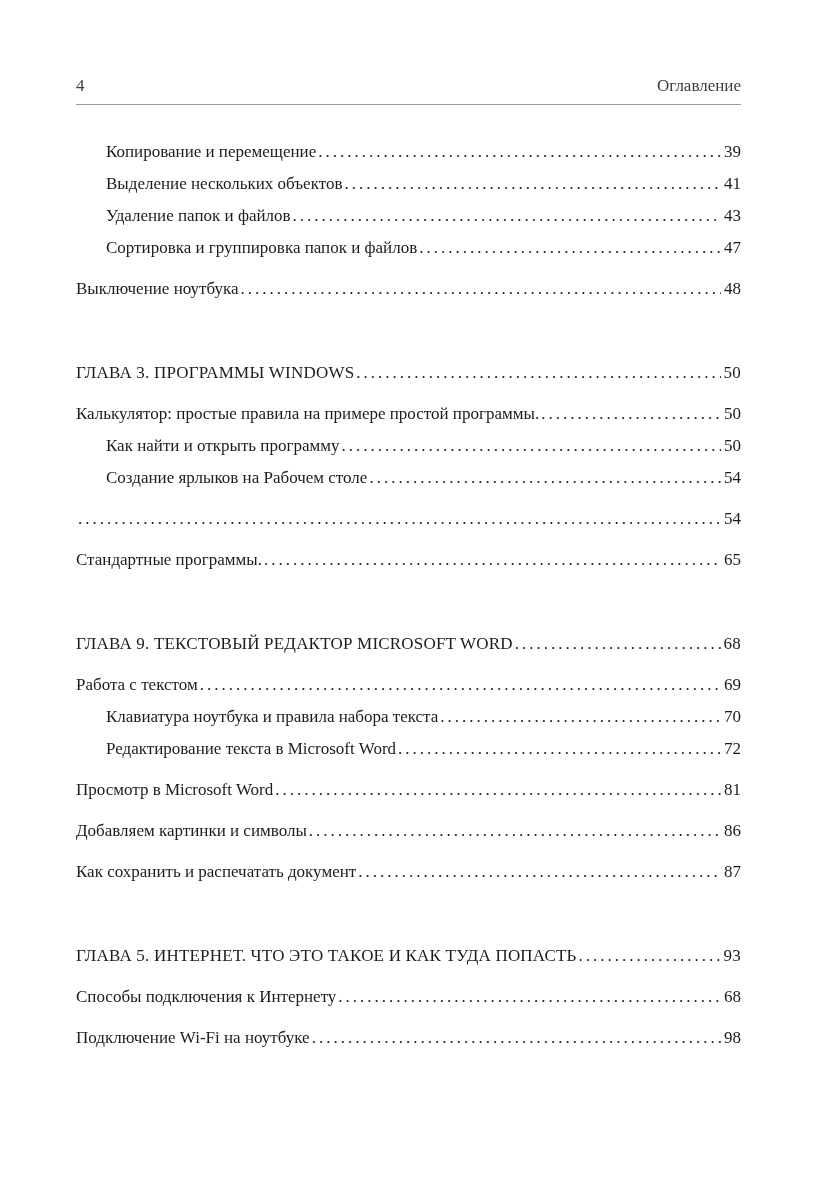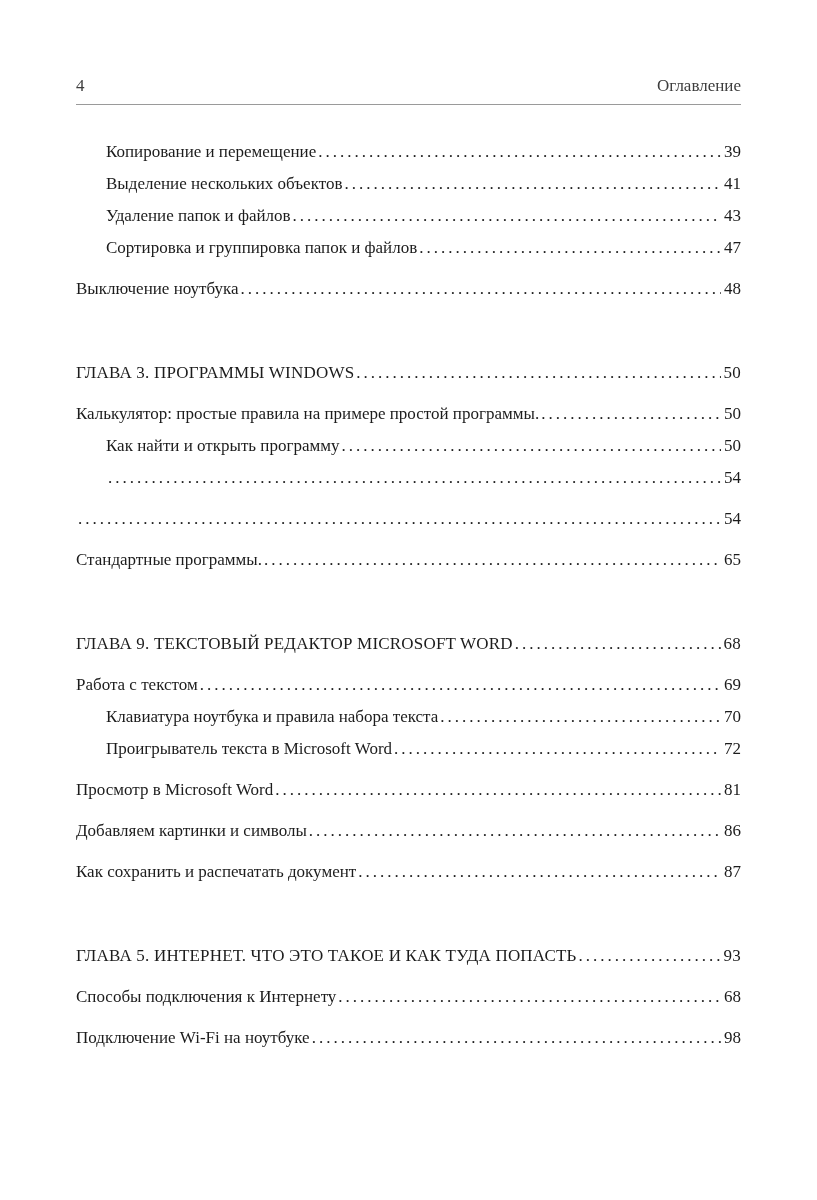--- a/index.html
+++ b/index.html
@@ -131,20 +131,21 @@
     <span class="toc-page">50</span>
   </div>
 
   <div class="toc-entry level-2">
     <span class="toc-label">Как найти и открыть программу</span>
     <span class="toc-dots"></span>
     <span class="toc-page">50</span>
   </div>
 
   <div class="toc-entry level-2">
+    <span class="toc-label">Создание ярлыков на Рабочем столе</span>
     <span class="toc-dots"></span>
     <span class="toc-page">54</span>
   </div>
 
   <div class="toc-entry level-1">
     <span class="toc-dots"></span>
     <span class="toc-page">54</span>
   </div>
 
 
@@ -166,21 +167,21 @@
     <span class="toc-page">69</span>
   </div>
 
   <div class="toc-entry level-2">
     <span class="toc-label">Клавиатура ноутбука и правила набора текста</span>
     <span class="toc-dots"></span>
     <span class="toc-page">70</span>
   </div>
 
   <div class="toc-entry level-2">
-    <span class="toc-label">Проигрыватель текста в Microsoft Word</span>
+    <span class="toc-label">Редактирование текста в Microsoft Word</span>
     <span class="toc-dots"></span>
     <span class="toc-page">72</span>
   </div>
 
   <div class="toc-entry level-1">
     <span class="toc-label">Просмотр в Microsoft Word</span>
     <span class="toc-dots"></span>
     <span class="toc-page">81</span>
   </div>
 

